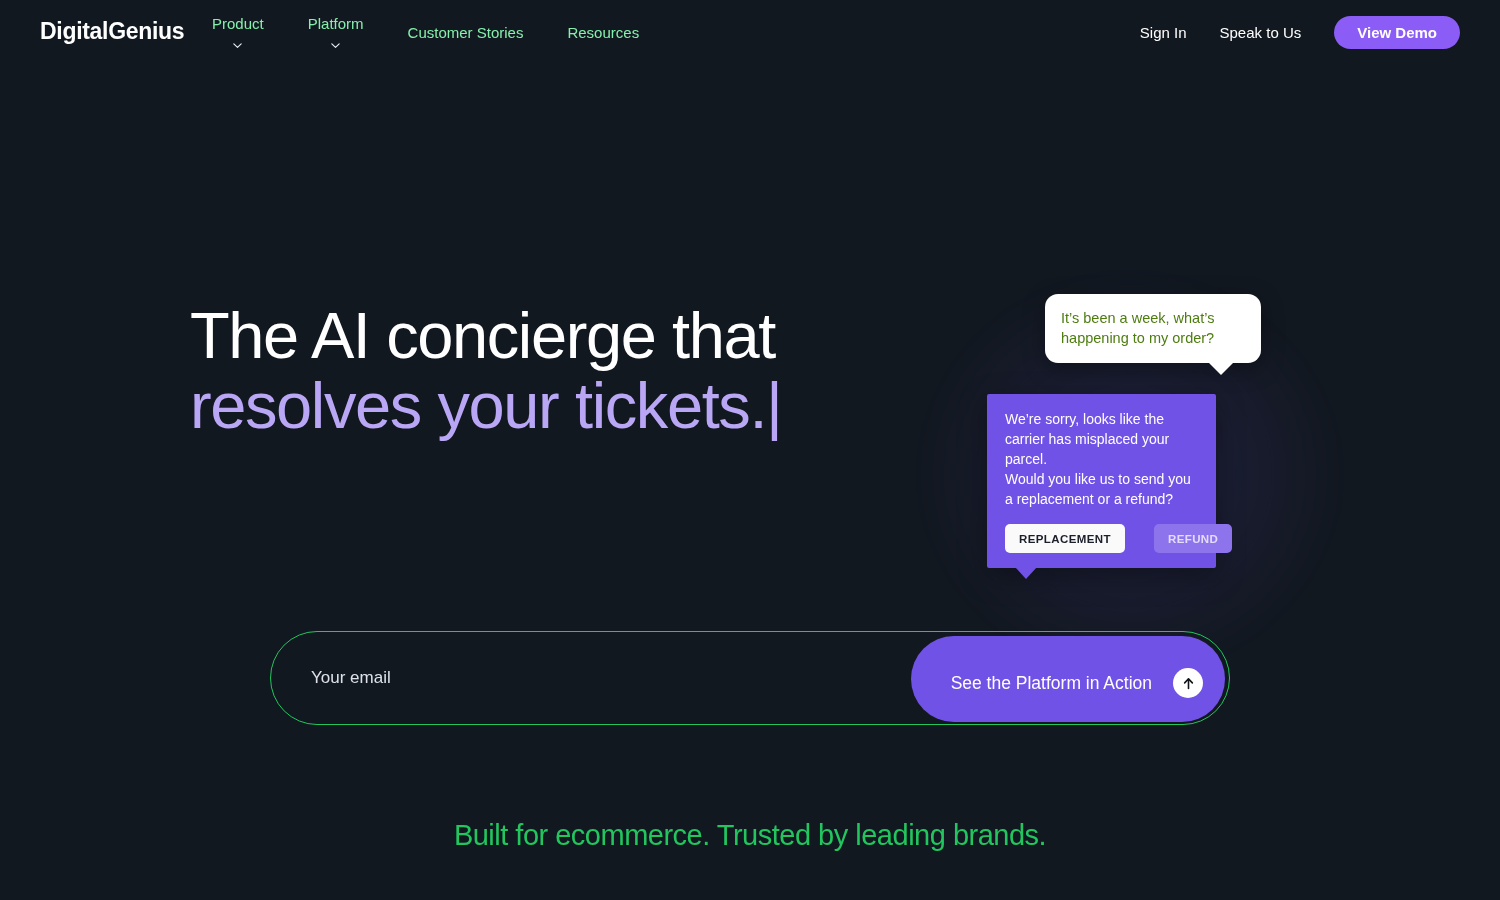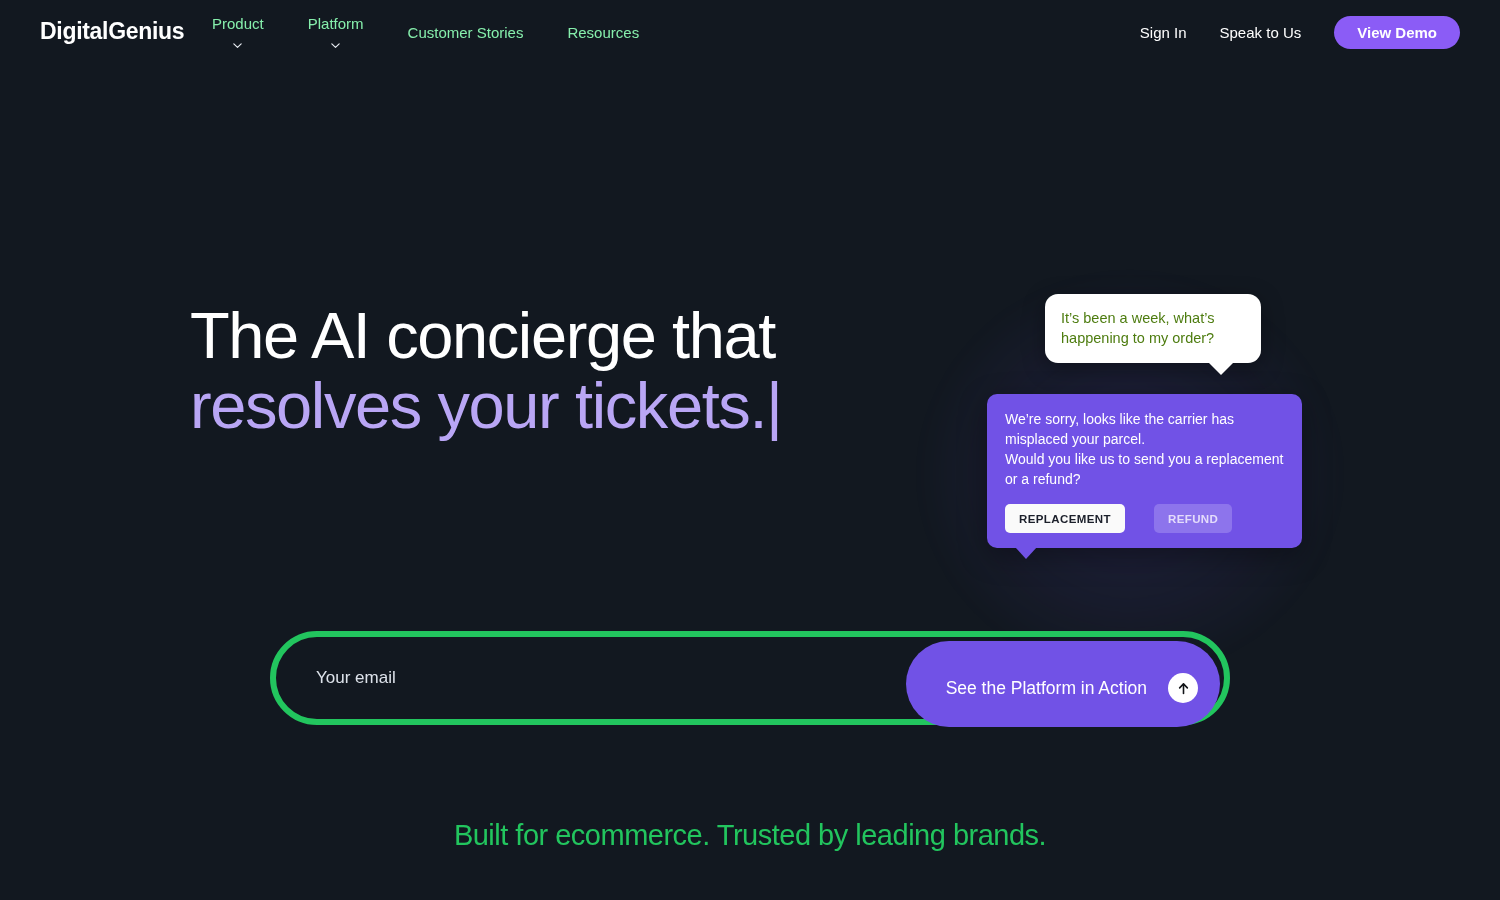--- a/index.html
+++ b/index.html
@@ -175,24 +175,24 @@
     width: 0; height: 0;
     border-left: 13px solid transparent;
     border-right: 13px solid transparent;
     border-top: 13px solid #ffffff;
   }
 
   .bubble-bot {
     position: absolute;
     left: 87px;
     top: 190px;
-    width: 315px;
+    width: 229px;
     background: #7152e6;
     color: #ffffff;
-    border-radius: 10px;
+    border-radius: 2px;
     padding: 15px 16px 15px 18px;
     font-size: 14px;
     line-height: 20px;
     box-shadow: 0 8px 28px rgba(0,0,0,0.35);
   }
   .bubble-bot .tail {
     position: absolute;
     left: 28px;
     bottom: -11px;
     width: 0; height: 0;
@@ -222,21 +222,21 @@
   .qr-primary { background: #fafafa; color: #1b1f2a; }
   .qr-secondary { background: #8d74ec; color: #e4dcfb; }
 
   
   .form-wrap {
     position: absolute;
     left: 270px;
     top: 567px;
     width: 960px;
     height: 94px;
-    border: 6px solid #22c55e;
+    border: 1px solid #22c55e;
     border-radius: 999px;
     display: flex;
     align-items: center;
     background: transparent;
   }
 
   .email-input {
     flex: 1;
     background: transparent;
     border: none;

